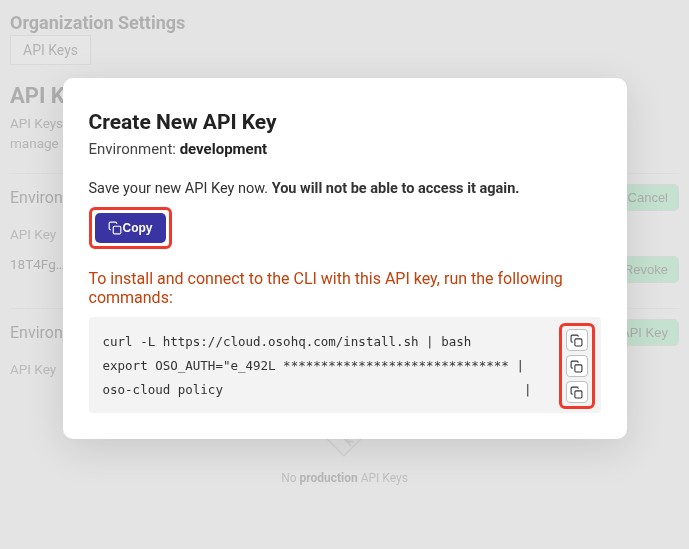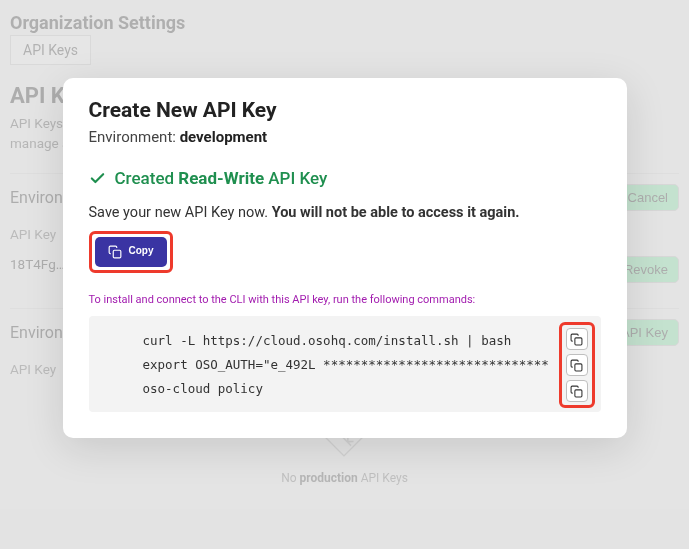--- a/index.html
+++ b/index.html
@@ -102,21 +102,21 @@
     background: rgba(220,220,220,0.72);
     display: flex;
     align-items: flex-start;
     justify-content: center;
     padding-top: 78px;
   }
   .modal {
     width: 564px;
     background: #fff;
     border-radius: 10px;
-    padding: 20px 26px 26px;
+    padding: 32px 26px 26px;
     box-shadow: 0 10px 40px rgba(0,0,0,0.12);
   }
   .modal-title {
     font-size: 21px;
     font-weight: 700;
     color: #222;
     margin-bottom: 6px;
   }
   .modal-sub {
     font-size: 15px;
@@ -163,60 +163,59 @@
     border: 3px solid #ee3a2c;
     border-radius: 6px;
     padding: 3px;
   }
   .btn-primary {
     background: #3a34a3;
     color: #fff;
     border: none;
     border-radius: 5px;
     padding: 8px 13px;
-    font-size: 10px;
+    font-size: 12px;
     font-weight: 600;
     display: inline-flex;
-    align-items: flex-start;
-    gap: 7px;
+    align-items: center;
+    gap: 1px;
     cursor: pointer;
   }
   .btn-ghost {
     background: #fff;
     border: 1px solid #cfcfcf;
     border-radius: 5px;
     padding: 7px 13px;
     font-size: 14px;
     color: #333;
     cursor: pointer;
   }
   .install-note {
-    font-size: 11px;
-    color: #a21caf;
+    font-size: 16px;
+    color: #c2410c;
     margin-bottom: 10px;
   }
   .code-block {
     background: #f3f3f3;
     border-radius: 4px;
     padding: 12px 14px 12px 14px;
     font-family: ui-monospace, Menlo, Consolas, monospace;
     font-size: 12.5px;
     color: #333;
     position: relative;
   }
   .code-line {
     display: flex;
     justify-content: space-between;
     align-items: center;
     height: 24px;
   }
   .code-text {
     white-space: pre;
     overflow: hidden;
-    margin-left: 40px;
   }
   .copy-col {
     display: flex;
     flex-direction: column;
     align-items: center;
     gap: 4px;
     border: 3px solid #ee3a2c;
     border-radius: 6px;
     padding: 3px 4px;
     position: absolute;
@@ -281,28 +280,20 @@
   </div>
 </div>
 
 <div class="overlay">
   <div class="modal">
     <div class="modal-title">Create New API Key</div>
     <div class="modal-sub">
       <span>Environment: </span><b>development</b>
     </div>
 
-    <div class="success-line">
-      <svg width="17" height="17" viewBox="0 0 24 24" fill="none" stroke="#1f8f4f" stroke-width="3" stroke-linecap="round" stroke-linejoin="round">
-          <polyline points="20 6 9 17 4 12"></polyline>
-        </svg>
-      <span>
-        <span>Created </span><b>Read-Write</b><span> API Key</span>
-      </span>
-    </div>
 
     <div class="save-note">
       <span>Save your new API Key now. </span><b>You will not be able to access it again.</b>
     </div>
 
 
     <div class="modal-actions">
       <div class="copy-wrap">
         <button class="btn-primary">
           <svg width="14" height="14" viewBox="0 0 24 24" fill="none" stroke="#fff" stroke-width="2">

